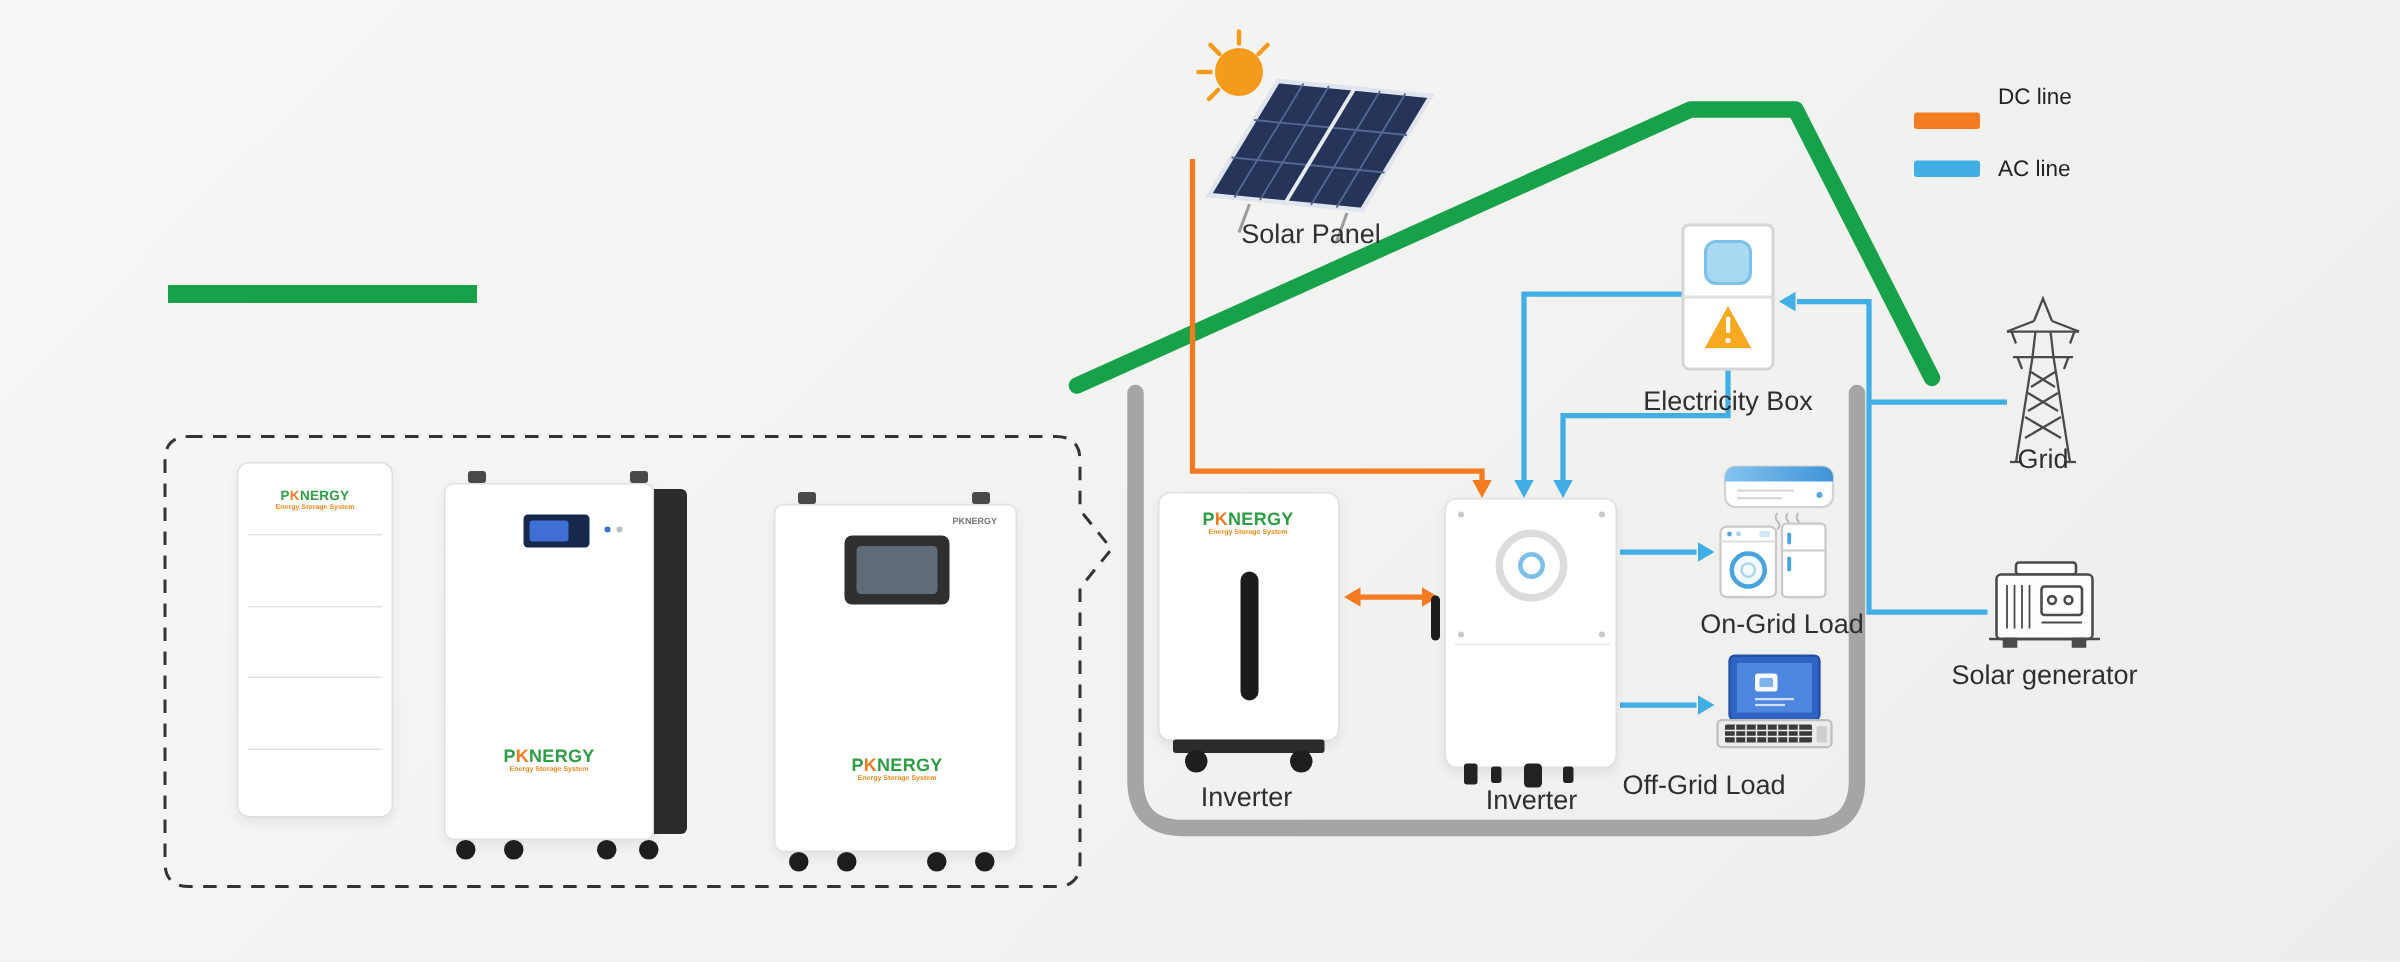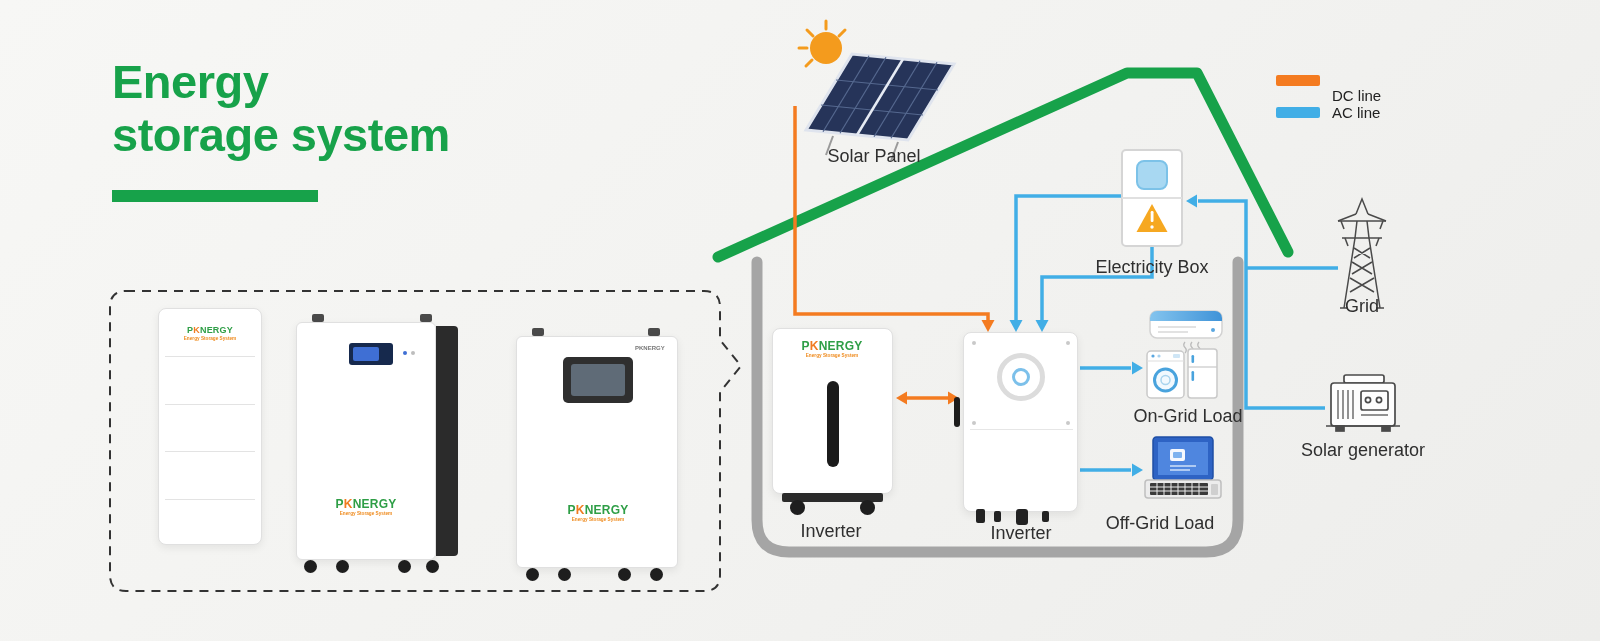--- a/index.html
+++ b/index.html
@@ -187,28 +187,24 @@
         <line x1="1171" y1="483" x2="1171" y2="495"></line>
         <line x1="1178" y1="483" x2="1178" y2="495"></line>
         <line x1="1185" y1="483" x2="1185" y2="495"></line>
         <line x1="1192" y1="483" x2="1192" y2="495"></line>
         <line x1="1199" y1="483" x2="1199" y2="495"></line>
       </g>
       <rect x="1211" y="484" width="7" height="11" rx="1" fill="#cfcfcf"></rect>
     </g>
   </svg>
 
-  <div class="title">
-    <div>Energy</div>
-    <div>storage system</div>
-  </div>
   <div class="title-bar"></div>
 
   <div class="swatch" style="left:1276px;top:75px;background:#f47b20"></div>
-  <div class="legend-text" style="left:1332px;top:87px">DC line</div>
+  <div class="legend-text" style="left:1332px;top:56px">DC line</div>
   <div class="swatch" style="left:1276px;top:107px;background:#41aee6"></div>
   <div class="legend-text" style="left:1332px;top:104px">AC line</div>
 
   <div class="white-box" style="left:158px;top:308px;width:104px;height:237px;border-radius:8px">
     <div class="hline" style="top:47px"></div>
     <div class="hline" style="top:95px"></div>
     <div class="hline" style="top:142px"></div>
     <div class="hline" style="top:190px"></div>
   </div>
   <div class="pk-logo pk-xs" style="left:210px;top:326px">
@@ -278,15 +274,15 @@
     <div class="abs" style="left:78px;top:178px;width:7px;height:11px;background:#222;border-radius:2px"></div>
   </div>
 
   <div class="label" style="left:874px;top:146px">Solar Panel</div>
   <div class="label" style="left:1152px;top:257px">Electricity Box</div>
   <div class="label" style="left:1362px;top:296px">Grid</div>
   <div class="label" style="left:1363px;top:440px">Solar generator</div>
   <div class="label" style="left:831px;top:521px">Inverter</div>
   <div class="label" style="left:1021px;top:523px">Inverter</div>
   <div class="label" style="left:1188px;top:406px">On-Grid Load</div>
-  <div class="label" style="left:1160px;top:513px">Off-Grid Load</div>
+  <div class="label" style="left:1136px;top:513px">Off-Grid Load</div>
 
 </div>
 
 </body></html>

